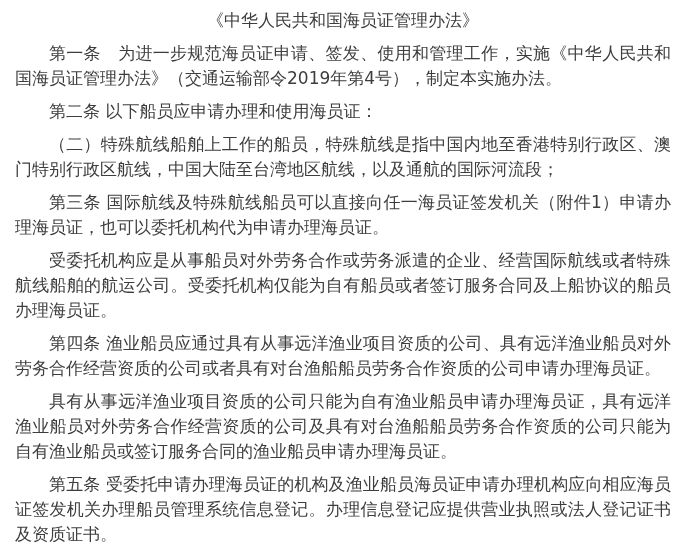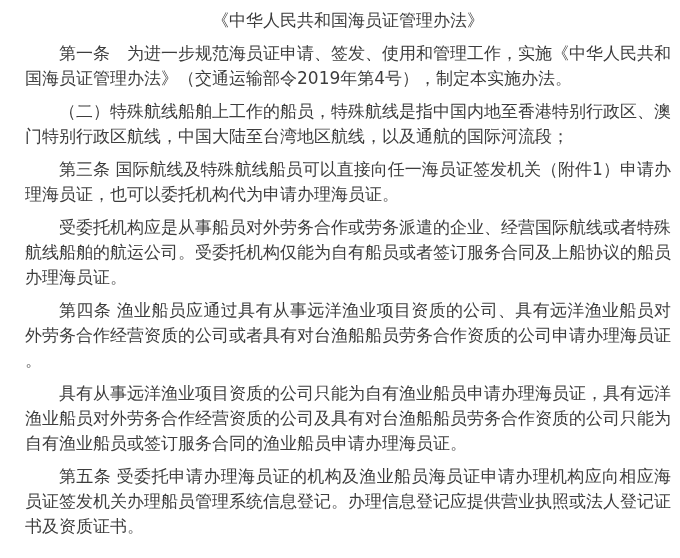--- a/index.html
+++ b/index.html
@@ -5,21 +5,21 @@
   html, body {
     margin: 0;
     padding: 0;
     background: #ffffff;
   }
   .page {
     position: relative;
     width: 680px;
     height: 558px;
     box-sizing: border-box;
-    padding: 8px 1px 0 17px;
+    padding: 8px 1px 0 7px;
     overflow: hidden;
     background: #ffffff;
     font-family: "DejaVu Sans", "Liberation Sans", sans-serif;
     font-size: 17px;
     line-height: 25px;
     color: #3d3d3d;
   }
   .doc-title,
   .doc-subtitle {
     text-align: center;
@@ -36,20 +36,21 @@
     line-break: anywhere;
   }
 </style>
 </head>
 <body>
 
 <div class="page" style="background: rgb(255, 255, 255); color: rgb(61, 61, 61);">
   <h1 class="doc-title">《中华人民共和国海员证管理办法》</h1>
   <div class="doc-body">
       <p>第一条　为进一步规范海员证申请、签发、使用和管理工作，实施《中华人民共和国海员证管理办法》（交通运输部令2019年第4号），制定本实施办法。</p>
+      <p>第二条 以下船员应申请办理和使用海员证：</p>
       <p>（二）特殊航线船舶上工作的船员，特殊航线是指中国内地至香港特别行政区、澳门特别行政区航线，中国大陆至台湾地区航线，以及通航的国际河流段；</p>
       <p>第三条 国际航线及特殊航线船员可以直接向任一海员证签发机关（附件1）申请办理海员证，也可以委托机构代为申请办理海员证。</p>
       <p>受委托机构应是从事船员对外劳务合作或劳务派遣的企业、经营国际航线或者特殊航线船舶的航运公司。受委托机构仅能为自有船员或者签订服务合同及上船协议的船员办理海员证。</p>
       <p>第四条 渔业船员应通过具有从事远洋渔业项目资质的公司、具有远洋渔业船员对外劳务合作经营资质的公司或者具有对台渔船船员劳务合作资质的公司申请办理海员证。</p>
       <p>具有从事远洋渔业项目资质的公司只能为自有渔业船员申请办理海员证，具有远洋渔业船员对外劳务合作经营资质的公司及具有对台渔船船员劳务合作资质的公司只能为自有渔业船员或签订服务合同的渔业船员申请办理海员证。</p>
       <p>第五条 受委托申请办理海员证的机构及渔业船员海员证申请办理机构应向相应海员证签发机关办理船员管理系统信息登记。办理信息登记应提供营业执照或法人登记证书及资质证书。</p>
     </div>
 </div>
 
 </body></html>

